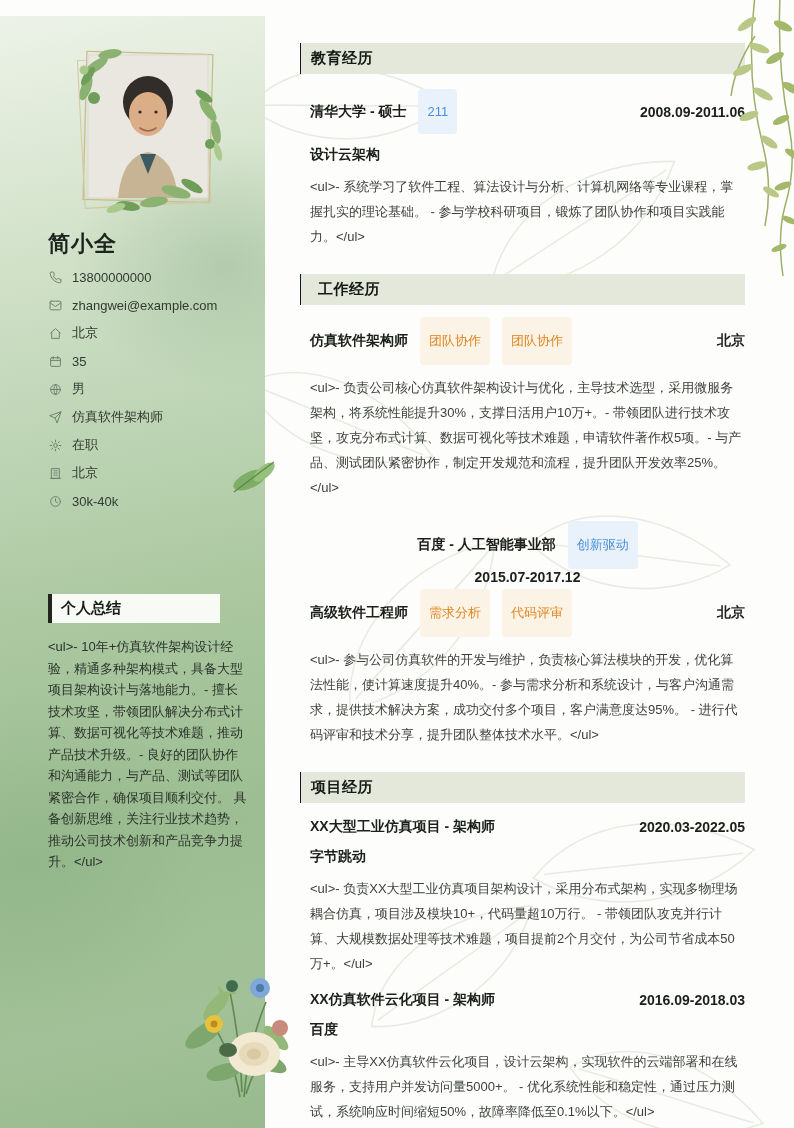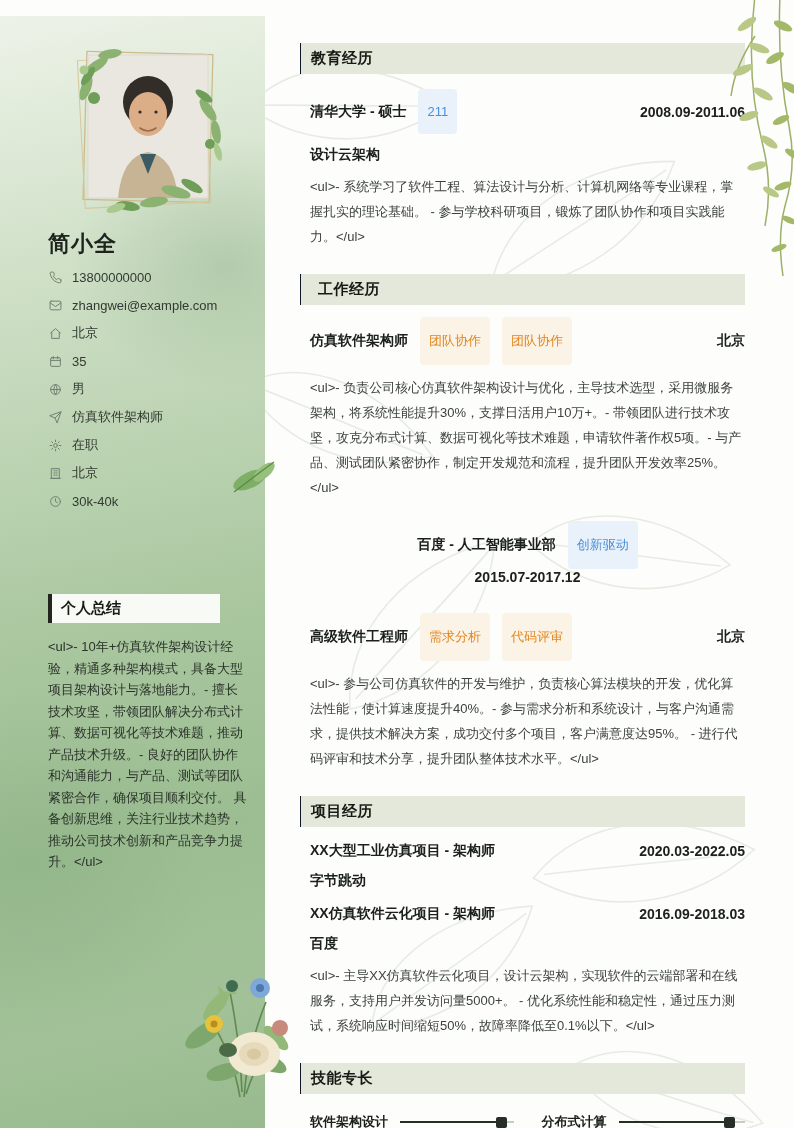--- a/index.html
+++ b/index.html
@@ -321,39 +321,40 @@
     </div>
     <div class="para">&lt;ul&gt;- 负责公司核心仿真软件架构设计与优化，主导技术选型，采用微服务架构，将系统性能提升30%，支撑日活用户10万+。- 带领团队进行技术攻坚，攻克分布式计算、数据可视化等技术难题，申请软件著作权5项。- 与产品、测试团队紧密协作，制定开发规范和流程，提升团队开发效率25%。&lt;/ul&gt;</div>
 
     <div class="row" style="margin-top:21px;flex-direction:column;">
       <div class="row-left">
         <span class="e-name">百度 - 人工智能事业部</span>
         <span class="badge blue">创新驱动</span>
       </div>
       <span class="e-date">2015.07-2017.12</span>
     </div>
-    <div class="row" style="margin-top:28px;">
+    <div class="row" style="margin-top:4px;">
       <div class="row-left">
         <span class="e-name">高级软件工程师</span>
         <span class="badge orange">需求分析</span>
         <span class="badge orange">代码评审</span>
       </div>
       <span class="e-date">北京</span>
     </div>
     <div class="para">&lt;ul&gt;- 参与公司仿真软件的开发与维护，负责核心算法模块的开发，优化算法性能，使计算速度提升40%。- 参与需求分析和系统设计，与客户沟通需求，提供技术解决方案，成功交付多个项目，客户满意度达95%。 - 进行代码评审和技术分享，提升团队整体技术水平。&lt;/ul&gt;</div>
 
     <div class="sec-h" style="margin-top:25px;">
       <span>项目经历</span>
     </div>
 
     <div class="row">
       <span class="e-name">XX大型工业仿真项目 - 架构师</span>
       <span class="e-date">2020.03-2022.05</span>
     </div>
     <div class="sub">字节跳动</div>
+    <div class="para">&lt;ul&gt;- 负责XX大型工业仿真项目架构设计，采用分布式架构，实现多物理场耦合仿真，项目涉及模块10+，代码量超10万行。 - 带领团队攻克并行计算、大规模数据处理等技术难题，项目提前2个月交付，为公司节省成本50万+。&lt;/ul&gt;</div>
 
     <div class="row" style="margin-top:15px;">
       <span class="e-name">XX仿真软件云化项目 - 架构师</span>
       <span class="e-date">2016.09-2018.03</span>
     </div>
     <div class="sub">百度</div>
     <div class="para">&lt;ul&gt;- 主导XX仿真软件云化项目，设计云架构，实现软件的云端部署和在线服务，支持用户并发访问量5000+。 - 优化系统性能和稳定性，通过压力测试，系统响应时间缩短50%，故障率降低至0.1%以下。&lt;/ul&gt;</div>
 
     <div class="sec-h" style="margin-top:25px;">
       <span>技能专长</span>

